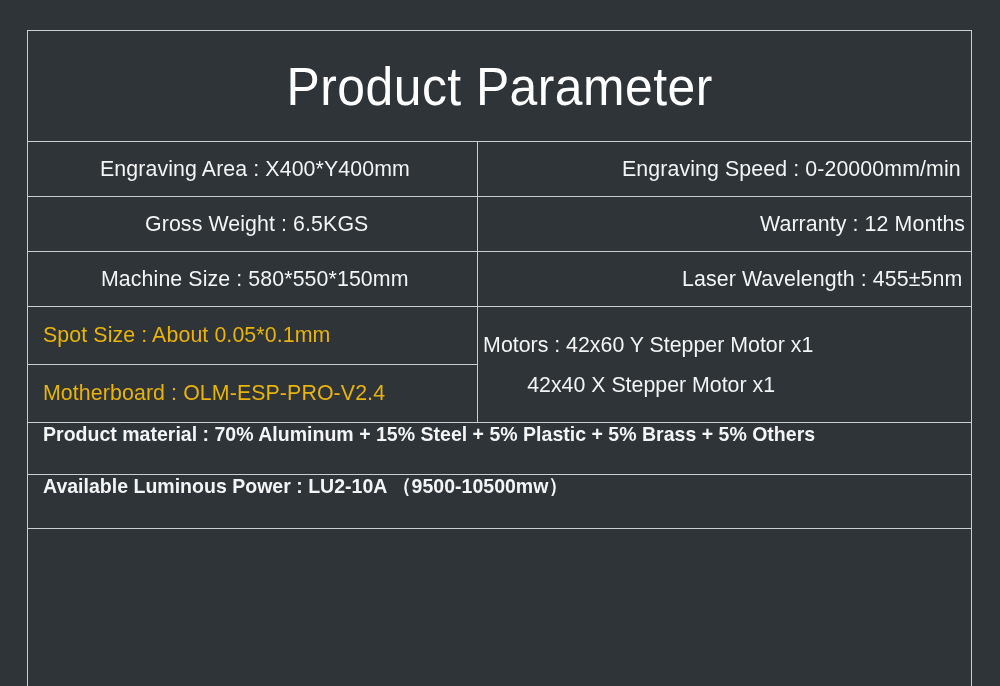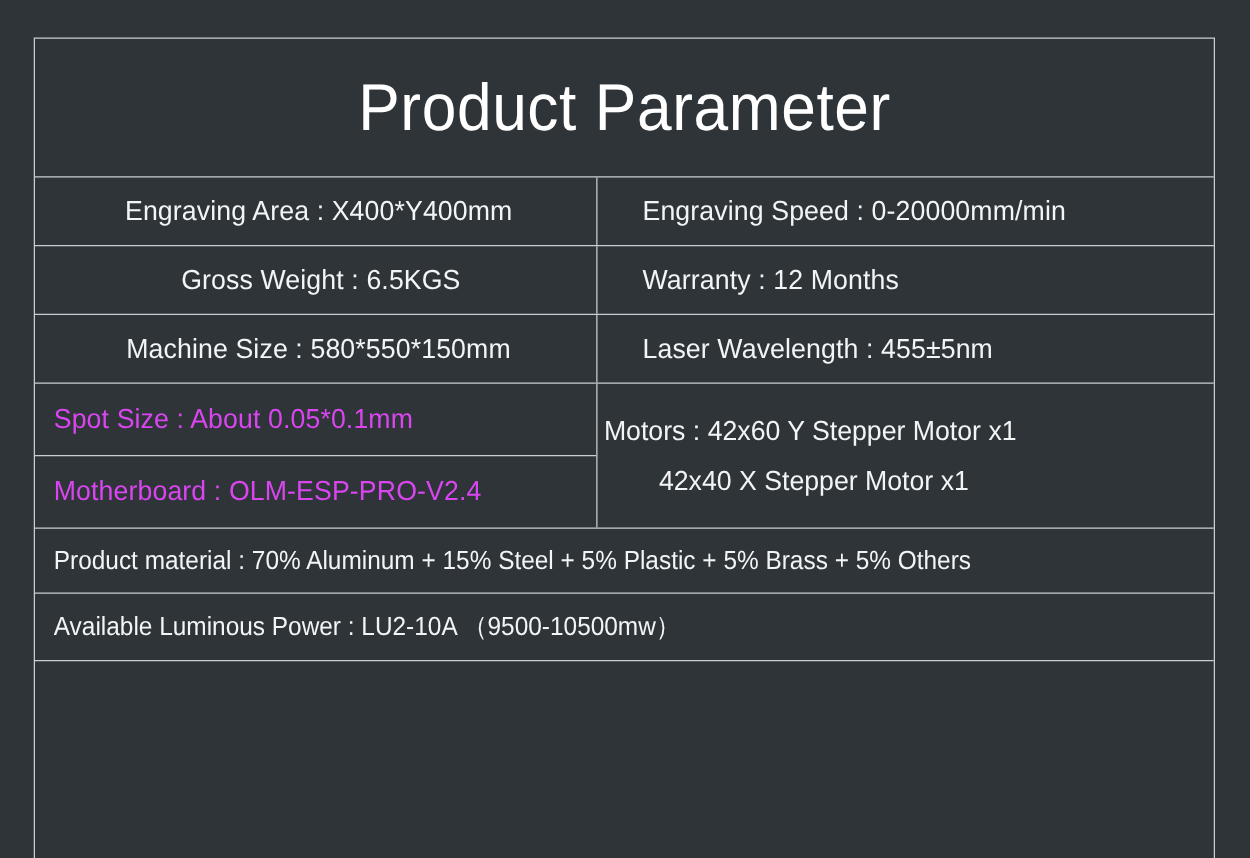--- a/index.html
+++ b/index.html
@@ -70,20 +70,21 @@
   .row.split .cell.left {
     width: 450px;
     flex: 0 0 450px;
     border-right: 1px solid #c9ced1;
     padding-left: 15px;
     justify-content: center;
   }
   .row.split .cell.right {
     flex: 1 1 auto;
     padding-left: 36px;
+    justify-content: flex-end;
   }
   .cell-text-md {
     font-size: 22px;
     line-height: 1;
     letter-spacing: 0.1px;
     transform: scaleX(0.97);
     transform-origin: left center;
   }
 
   
@@ -101,21 +102,21 @@
     display: flex;
     flex-direction: column;
     box-sizing: border-box;
   }
   .motor-left .sub-cell {
     height: 50%;
     display: flex;
     align-items: center;
     padding-left: 15px;
     box-sizing: border-box;
-    color: #d946ef;
+    color: #eab308;
     white-space: nowrap;
   }
   .motor-left .sub-cell.divided {
     border-bottom: 1px solid #c9ced1;
   }
   .motor-right {
     flex: 1 1 auto;
     display: flex;
     flex-direction: column;
     align-items: flex-start;
@@ -126,21 +127,21 @@
   .motor-line {
     font-size: 22px;
     line-height: 1;
     white-space: nowrap;
     transform: scaleX(0.97);
   }
   .motor-line.first { margin-bottom: 18px; }
   .motor-line.second { padding-left: 46px; }
 
   
-  .row.full { align-items: center; }
+  .row.full { align-items: flex-start; font-weight: bold; }
   .row.full .cell { padding-left: 15px; width: 100%; }
 
   .r-material { height: 52px; flex: 0 0 52px; }
   .r-power    { height: 54px; flex: 0 0 54px; }
   .r-format   { height: 55px; flex: 0 0 55px; }
   .r-software { height: 61px; flex: 0 0 61px; }
 
   .cell-text-sm {
     font-size: 21px;
     line-height: 1;

